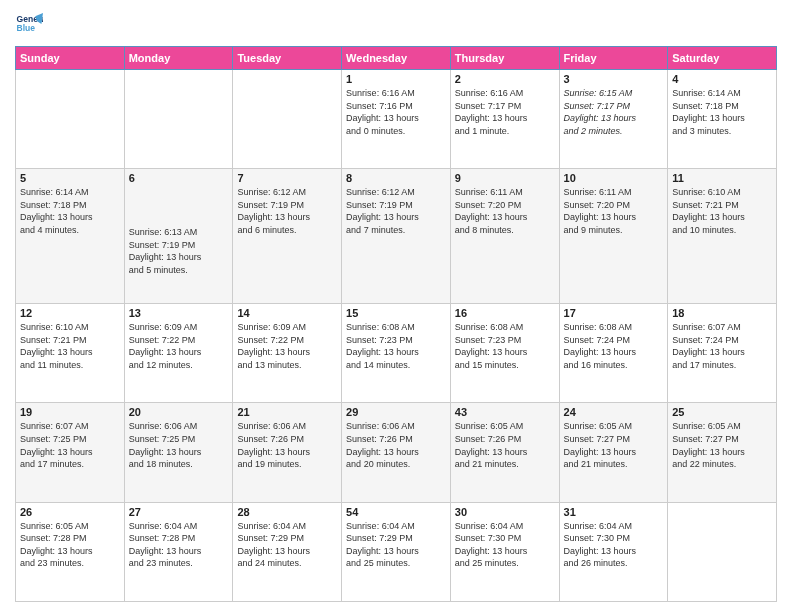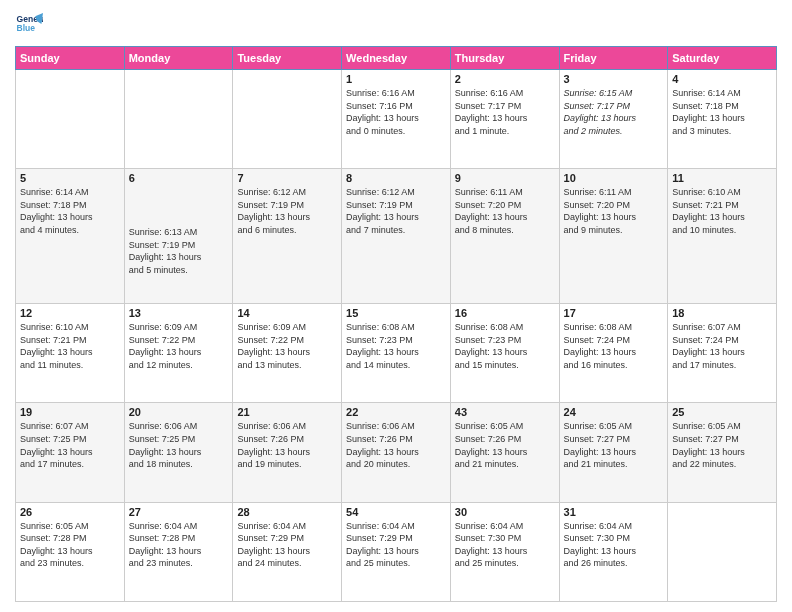--- a/index.html
+++ b/index.html
@@ -284,21 +284,21 @@
 and 18 minutes.</div>
           </td>
           <td>
             <span class="day-number">21</span>
             <div class="day-info" style="white-space: pre-line;">Sunrise: 6:06 AM
 Sunset: 7:26 PM
 Daylight: 13 hours
 and 19 minutes.</div>
           </td>
           <td>
-            <span class="day-number">22</span>
+            <span class="day-number">29</span>
             <div class="day-info" style="white-space: pre-line;">Sunrise: 6:06 AM
 Sunset: 7:26 PM
 Daylight: 13 hours
 and 20 minutes.</div>
           </td>
           <td>
             <span class="day-number">43</span>
             <div class="day-info" style="white-space: pre-line;">Sunrise: 6:05 AM
 Sunset: 7:26 PM
 Daylight: 13 hours

